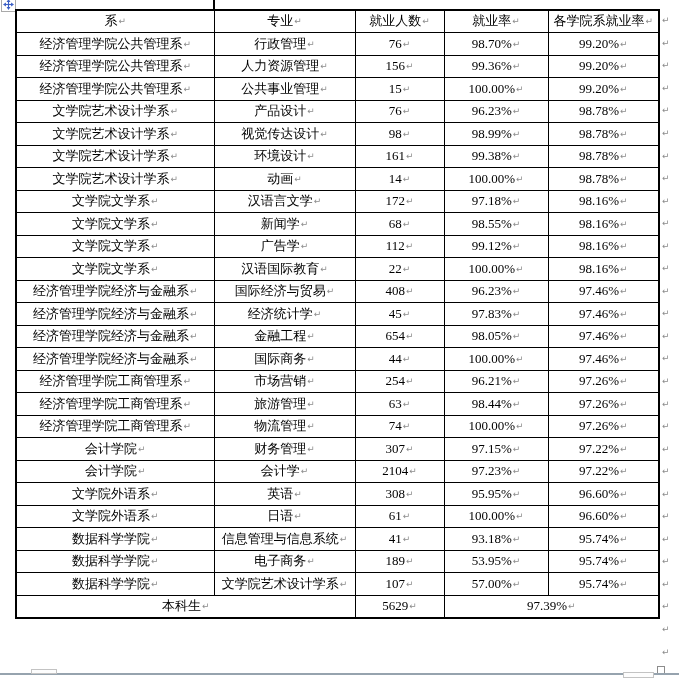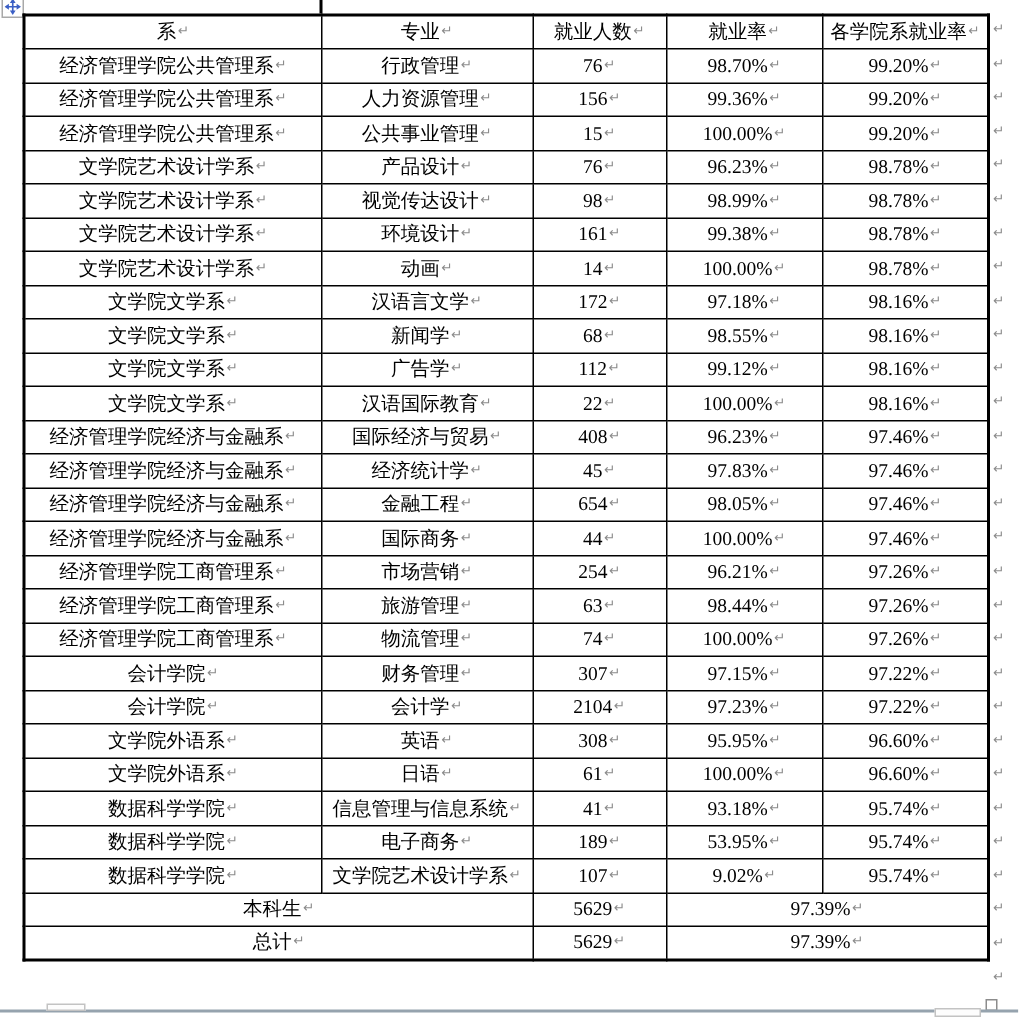--- a/index.html
+++ b/index.html
@@ -245,33 +245,28 @@
           <td><span>数据科学学院</span><span class="eoc">↵</span></td>
           <td><span>电子商务</span><span class="eoc">↵</span></td>
           <td><span>189</span><span class="eoc">↵</span></td>
           <td><span>53.95%</span><span class="eoc">↵</span></td>
           <td><span>95.74%</span><span class="eoc">↵</span></td>
         </tr>
         <tr>
           <td><span>数据科学学院</span><span class="eoc">↵</span></td>
           <td><span>文学院艺术设计学系</span><span class="eoc">↵</span></td>
           <td><span>107</span><span class="eoc">↵</span></td>
-          <td><span>9.02%</span><span class="eoc">↵</span></td>
+          <td><span>57.00%</span><span class="eoc">↵</span></td>
           <td><span>95.74%</span><span class="eoc">↵</span></td>
         </tr>
         <tr>
           <td colspan="2"><span>本科生</span><span class="eoc">↵</span></td>
           <td><span>5629</span><span class="eoc">↵</span></td>
           <td colspan="2"><span>97.39%</span><span class="eoc">↵</span></td>
         </tr>
-        <tr>
-          <td colspan="2"><span>总计</span><span class="eoc">↵</span></td>
-          <td><span>5629</span><span class="eoc">↵</span></td>
-          <td colspan="2"><span>97.39%</span><span class="eoc">↵</span></td>
-        </tr>
       </tbody>
   </table>
 
   <div id="row-marks">
       <div class="rm">↵</div>
       <div class="rm">↵</div>
       <div class="rm">↵</div>
       <div class="rm">↵</div>
       <div class="rm">↵</div>
       <div class="rm">↵</div>

